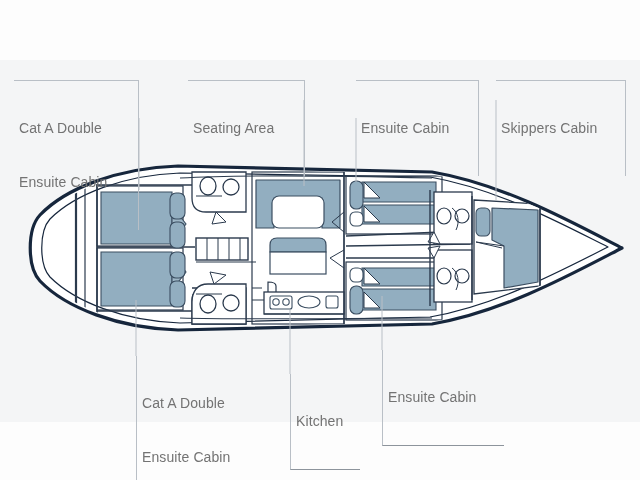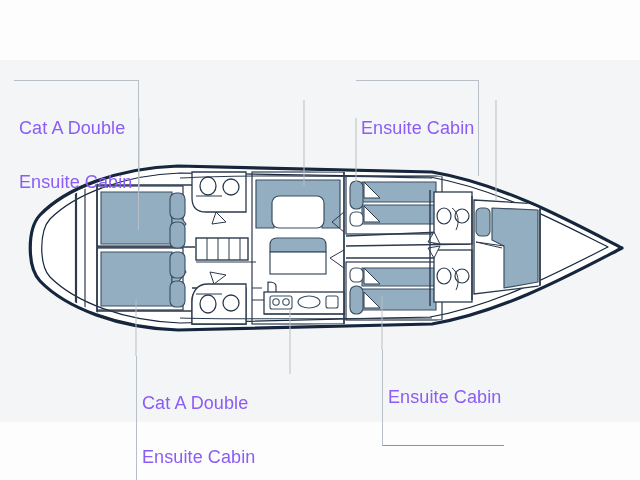--- a/index.html
+++ b/index.html
@@ -25,22 +25,22 @@
   }
   #plan {
     position: absolute;
     left: 0;
     top: 0;
     width: 640px;
     height: 480px;
   }
   .label {
     position: absolute;
-    color: #8b5cf6;
-    font-size: 18px;
+    color: #737373;
+    font-size: 14px;
     line-height: 18px;
     letter-spacing: 0.1px;
     white-space: pre;
     padding: 2px 3px 3px 5px;
     box-sizing: border-box;
   }
   .lbl-top {
     border-top: 1px solid #b9bfc6;
     border-right: 1px solid #b9bfc6;
   }
@@ -263,29 +263,38 @@
       <line x1="290" y1="310" x2="290" y2="374"></line>
       <line x1="382" y1="296" x2="382" y2="350"></line>
     </g>
   </svg>
 
   <div class="label lbl-top" style="left:14px; top:80px; width:125px;">
     <div>Cat A Double</div>
     <div>Ensuite Cabin</div>
   </div>
 
+  <div class="label lbl-top" style="left:188px; top:80px; width:117px;">
+    <div>Seating Area</div>
+  </div>
 
   <div class="label lbl-top" style="left:356px; top:80px; width:123px;">
     <div>Ensuite Cabin</div>
   </div>
 
+  <div class="label lbl-top" style="left:496px; top:80px; width:130px;">
+    <div>Skippers Cabin</div>
+  </div>
 
   <div class="label lbl-bot" style="left:136px; top:356px; width:122px;">
     <div>Cat A Double</div>
     <div>Ensuite Cabin</div>
   </div>
 
+  <div class="label lbl-bot" style="left:290px; top:374px; width:70px;">
+    <div>Kitchen</div>
+  </div>
 
   <div class="label lbl-bot-r" style="left:382px; top:350px; width:122px;">
     <div>Ensuite Cabin</div>
   </div>
 
 </div>
 
 </body></html>

